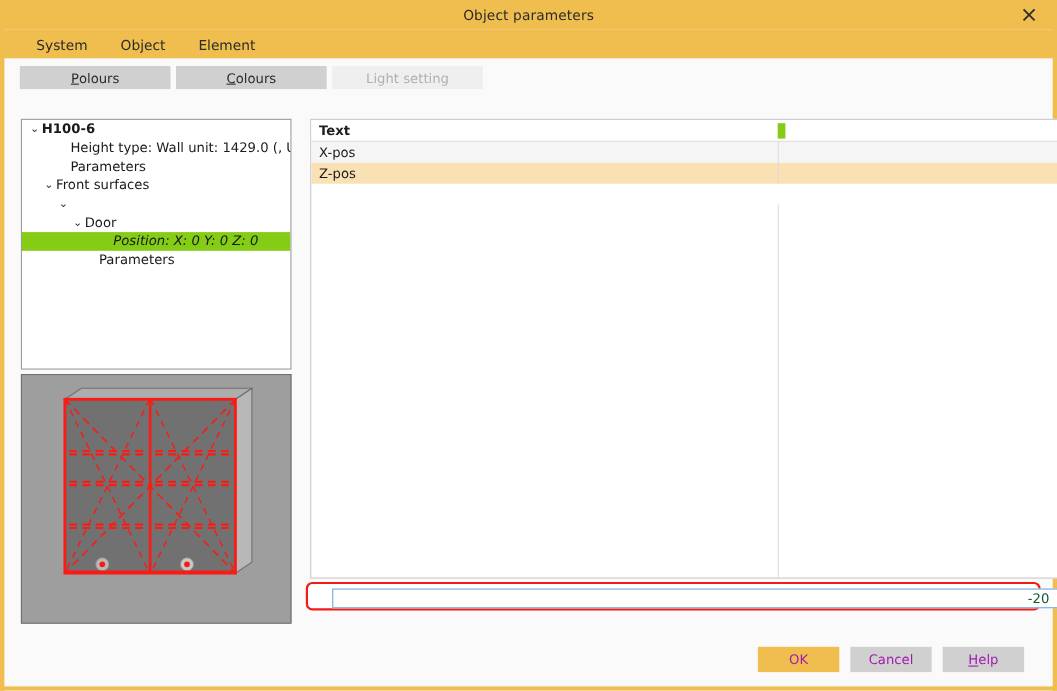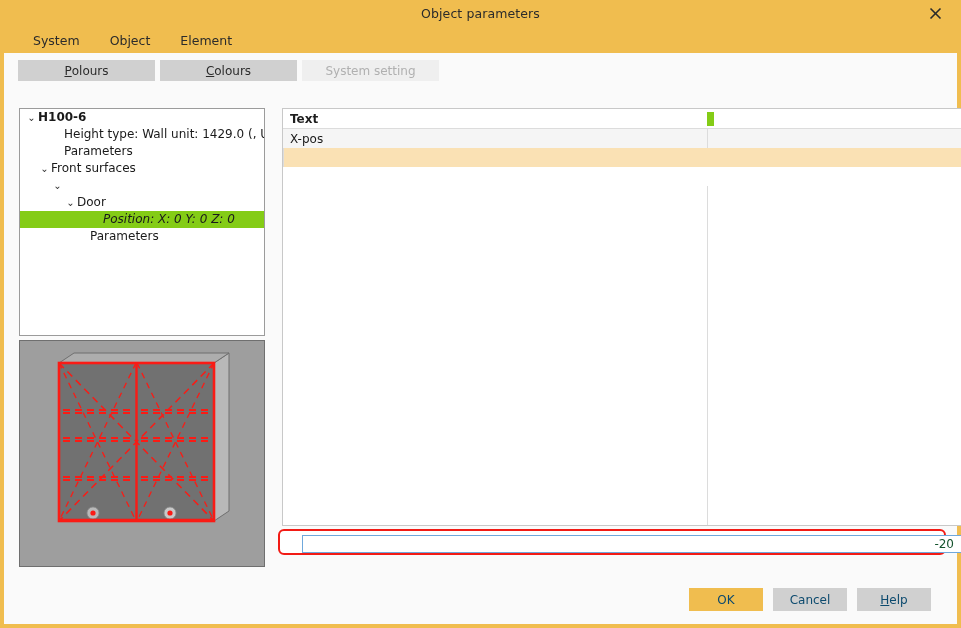--- a/index.html
+++ b/index.html
@@ -138,21 +138,21 @@
     margin-left: 20px;
   }
   
   #footer {
     position: absolute; left: 0; bottom: 6px; width: 953px; height: 30px;
   }
   .fbtn {
     position: absolute; top: 0;
     width: 74px; height: 23px;
     border: none;
-    font-size: 12px; color: #0c4a6e;
+    font-size: 12px; color: #a21caf;
     background: #d0d0d0;
     cursor: pointer; padding: 0;
     font-family: "DejaVu Sans", "Liberation Sans", sans-serif;
   }
   .fbtn.ok { background: #f0bd4f; left: 685px; }
   .fbtn.cancel { left: 769px; }
   .fbtn.help { left: 853px; }
   .fbtn .u { text-decoration: underline; }
 </style>
 </head>
@@ -179,21 +179,21 @@
   <div id="tabrow">
     <button class="tabbtn">
       <span class="u">P</span>
         <span>olours</span>
     </button>
     <button class="tabbtn">
       <span class="u">C</span>
         <span>olours</span>
     </button>
     <button class="tabbtn disabled">
-      <span>System setting</span>
+      <span>Light setting</span>
     </button>
   </div>
 
   <div id="tree">
       <div class="tnode bold">
         <span style="display: inline-block; flex: 0 0 auto; width: 5px;"></span>
         <span class="caret">⌄</span>
         <span class="lbl">H100-6</span>
       </div>
       <div class="tnode">
@@ -284,20 +284,21 @@
     <div id="thead">
       <div class="th th-text">Text</div>
       <div class="th th-val">Value</div>
     </div>
     <div id="tbody">
         <div class="trow alt">
           <div class="c-text">X-pos</div>
           <div class="c-val">0</div>
         </div>
         <div class="trow sel">
+          <div class="c-text">Z-pos</div>
           <div class="c-val">0</div>
         </div>
       </div>
     <div id="tfill">
       <div class="colsplit"></div>
     </div>
   </div>
 
   <div id="editwrap">
     <input id="editfield" type="text" value="-20" style="">

